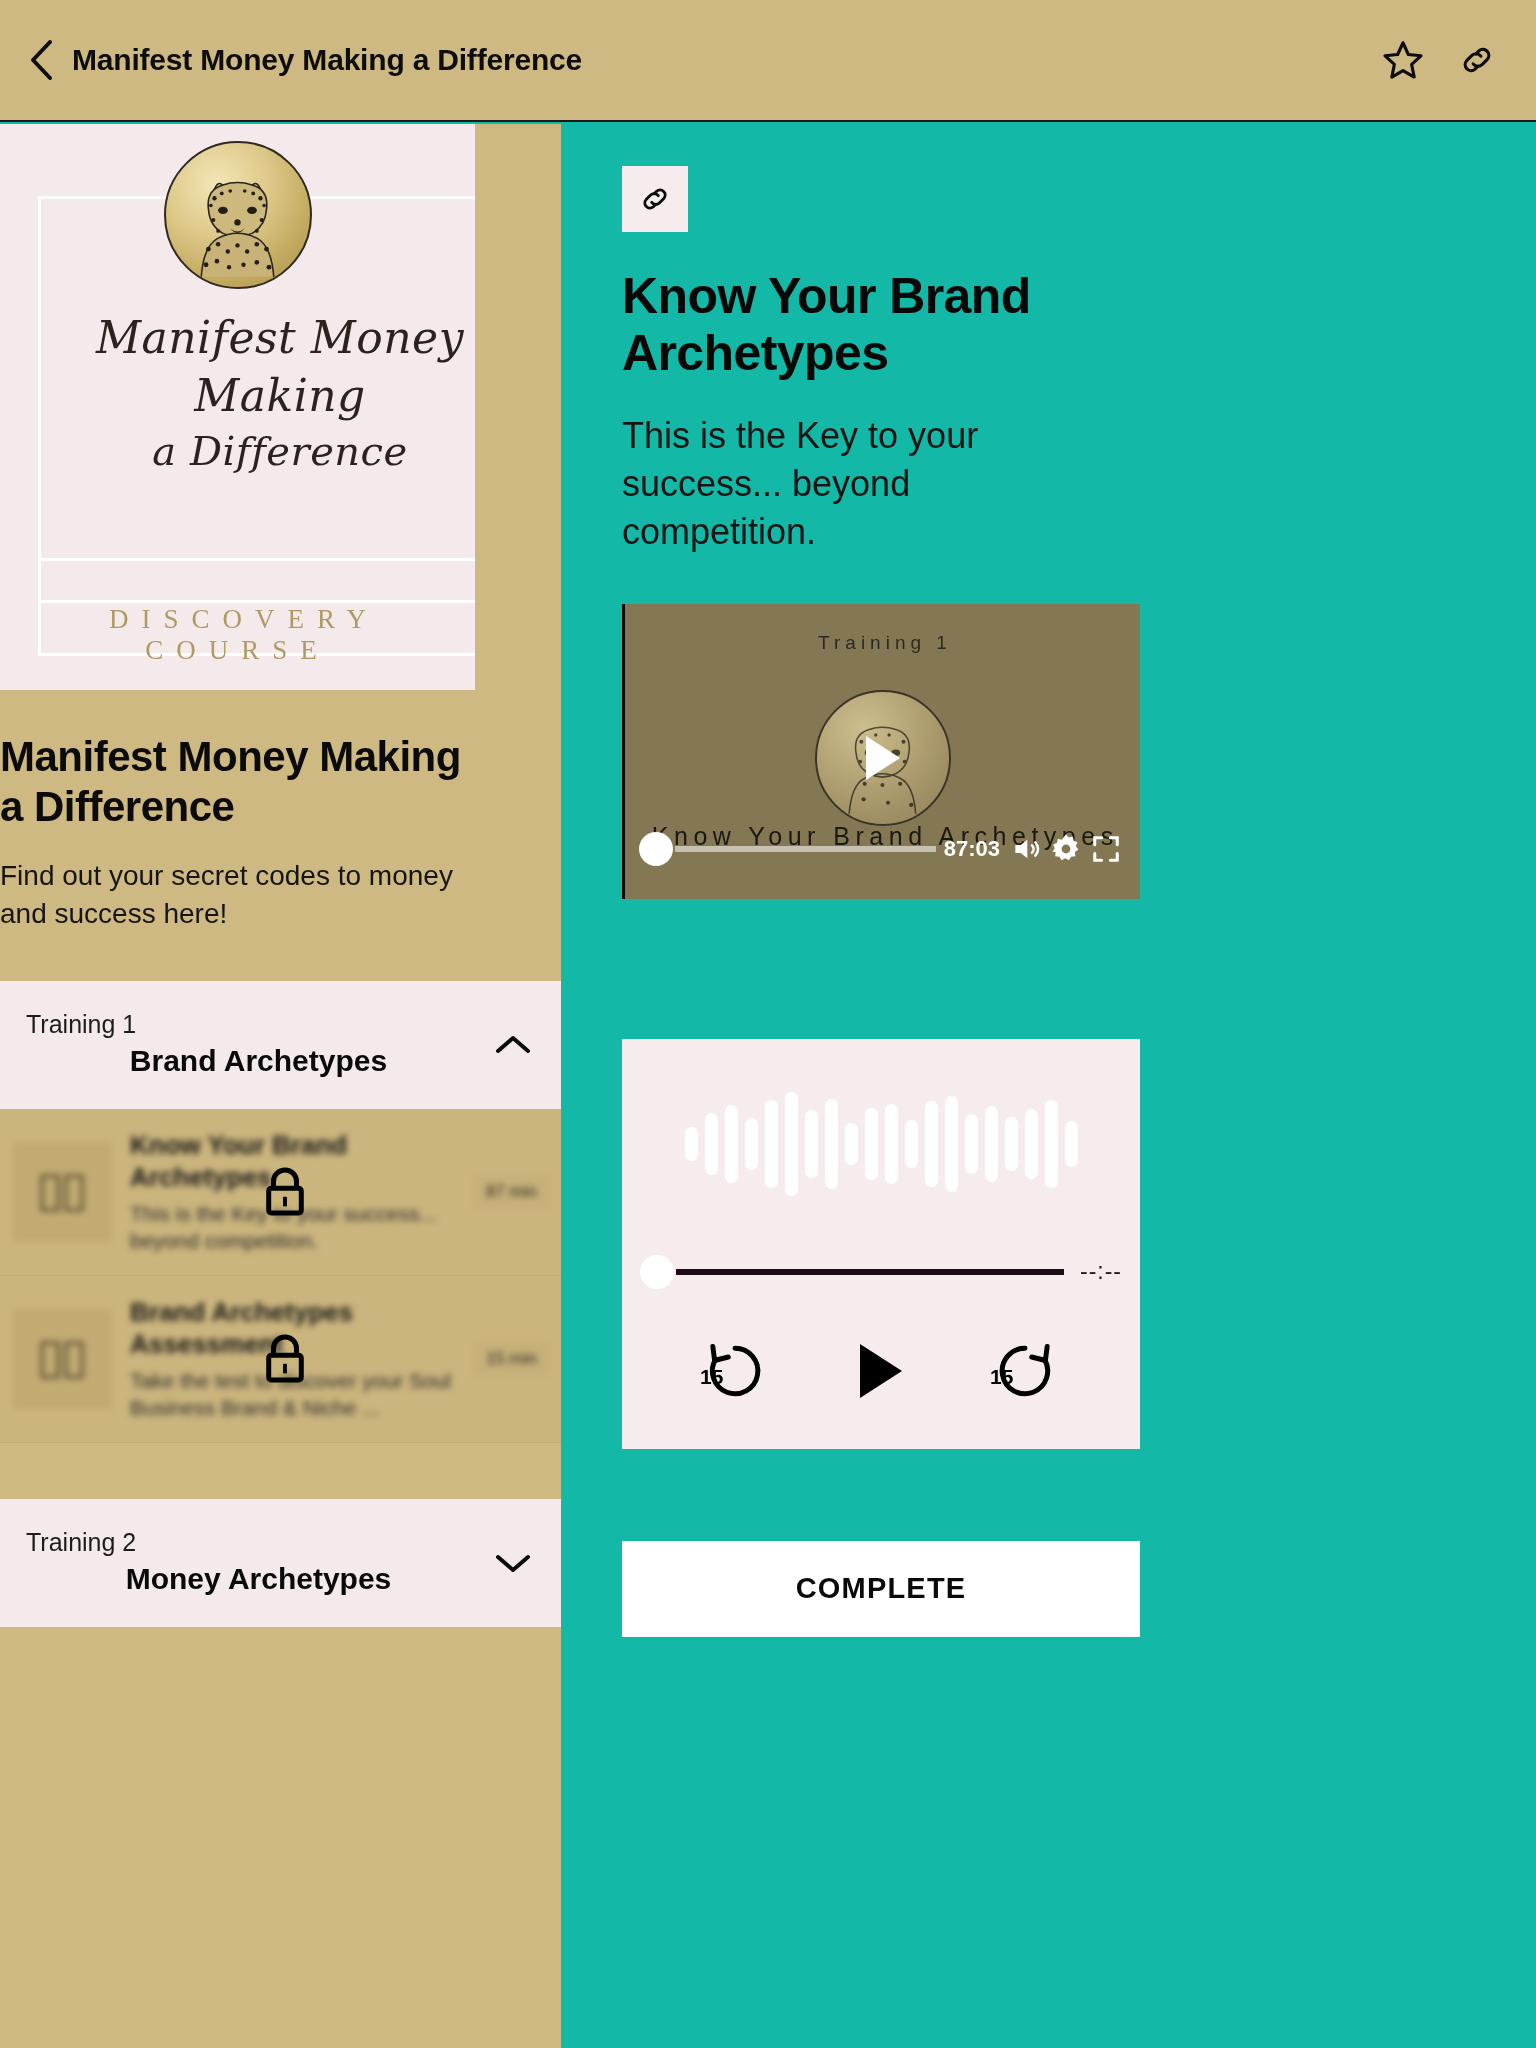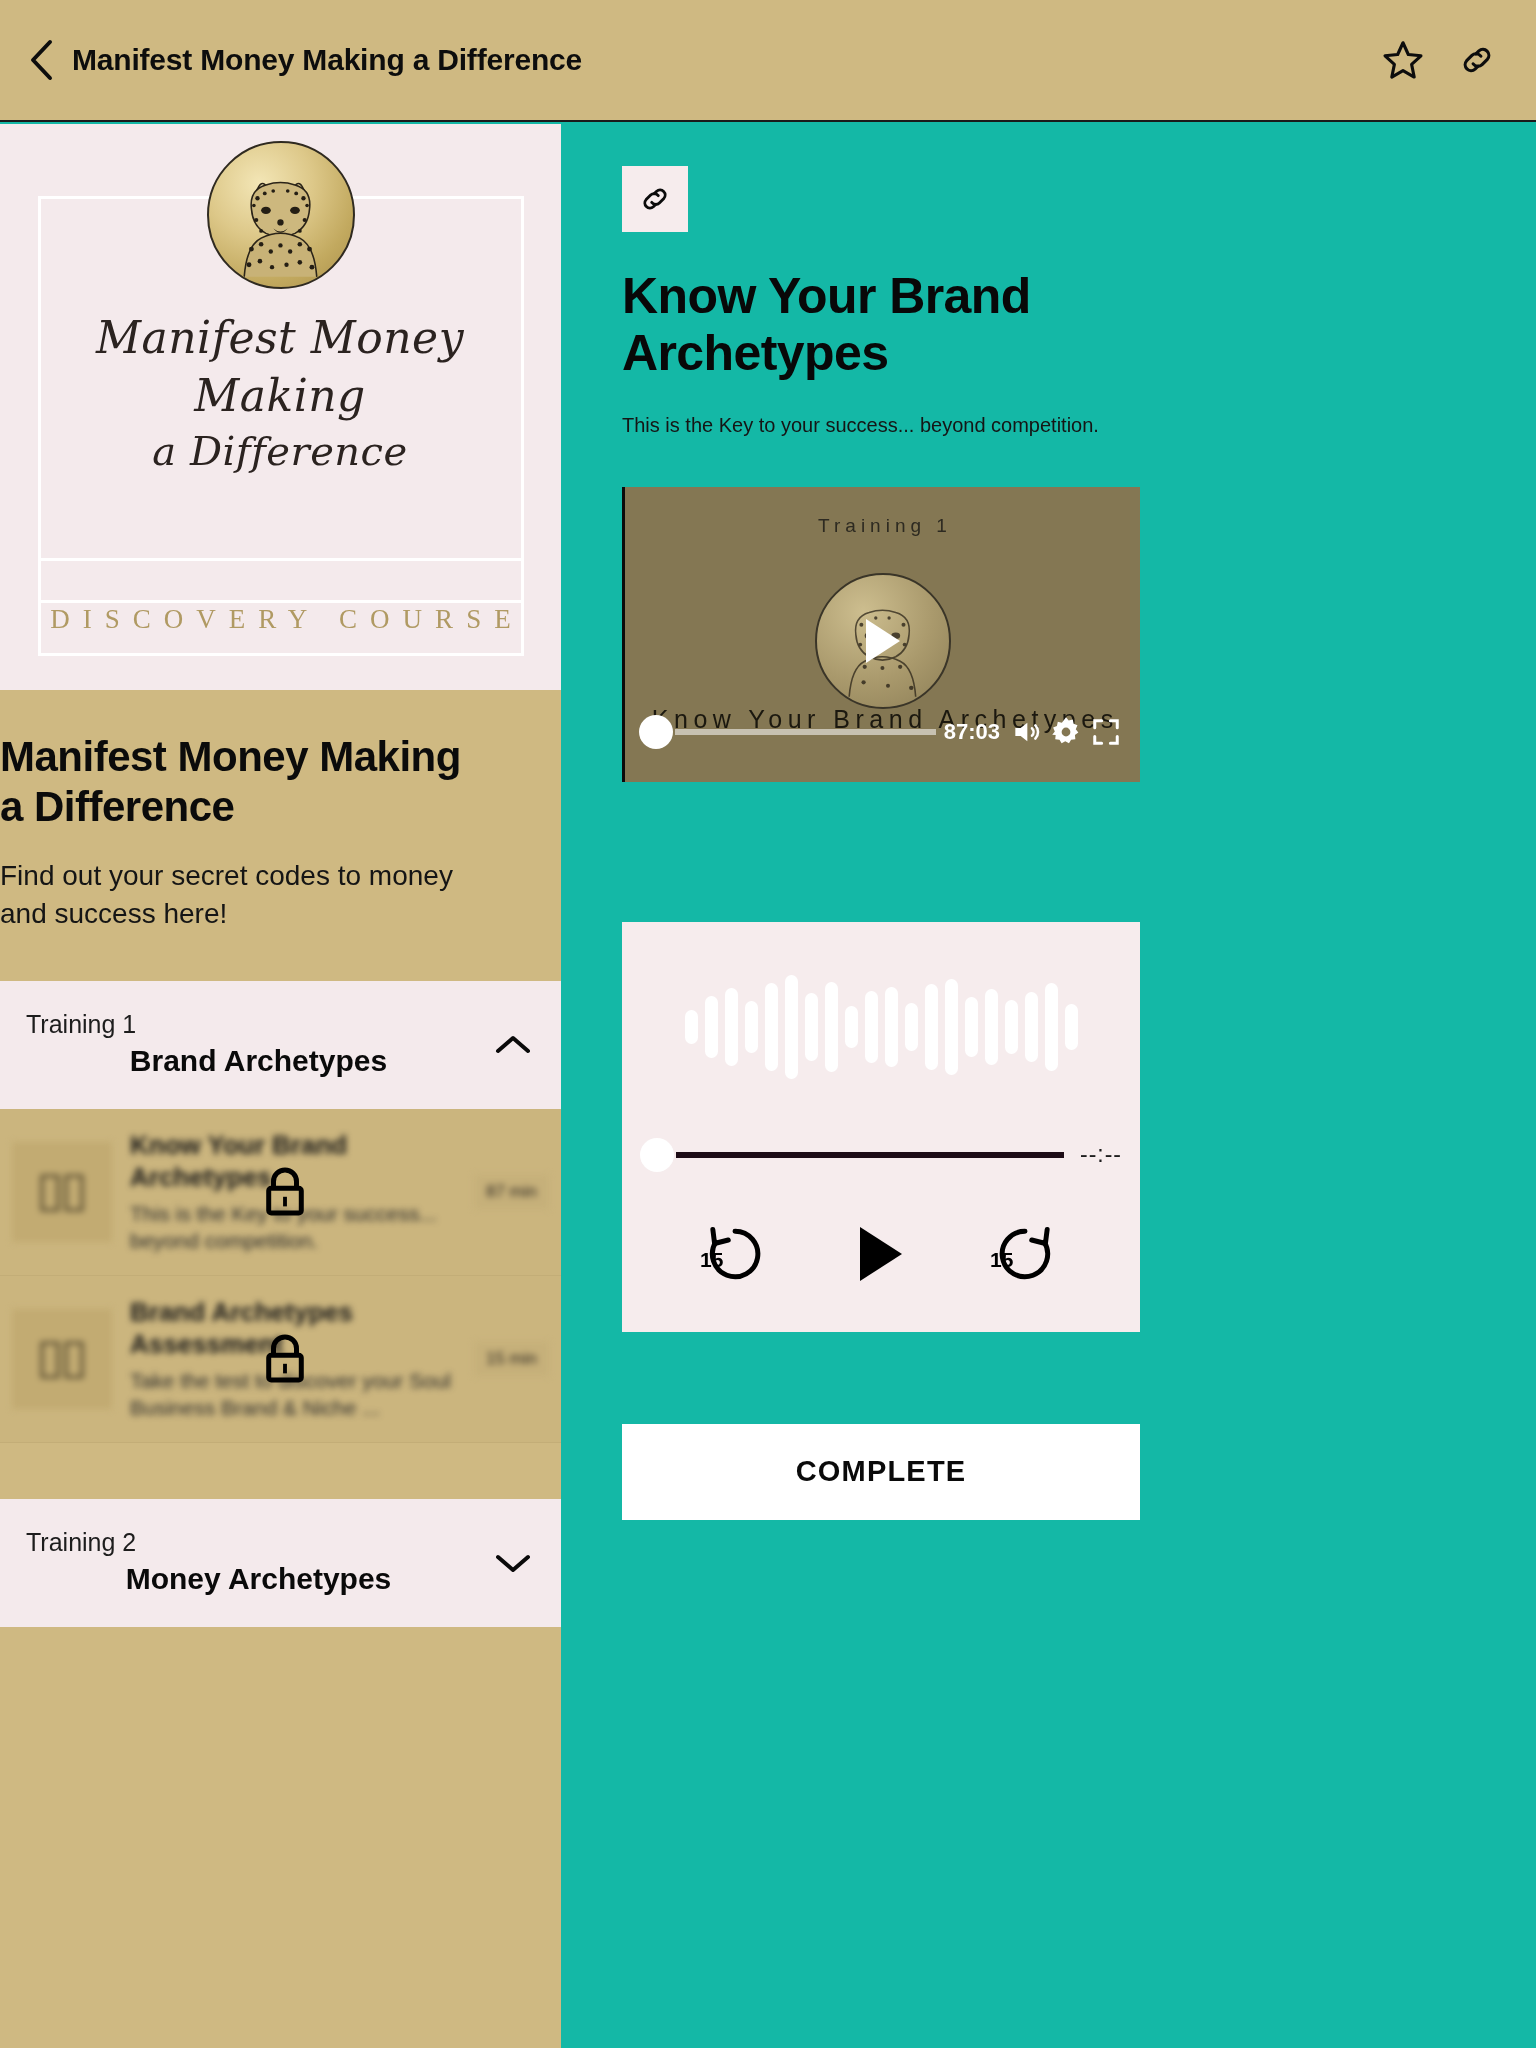--- a/index.html
+++ b/index.html
@@ -32,21 +32,21 @@
     margin-right: 36px;
   }
   .hdr-ico { width: 46px; height: 46px; display: flex; align-items: center; justify-content: center; cursor: pointer; }
 
   
   .left-col {
     position: absolute; left: 0; top: 124px; width: 561px; height: 1924px;
     background: #cfb982;
   }
   .hero-card {
-    position: relative; width: 561px; height: 566px; background: #f4eaec;
+    position: relative; width: 475px; height: 566px; background: #f4eaec;
     overflow: hidden;
   }
   .hero-inner-frame {
     position: absolute; left: 38px; top: 72px; width: 486px; height: 460px;
     border: 3px solid #ffffff;
   }
   .hero-line-a { position: absolute; left: 38px; top: 434px; width: 486px; height: 3px; background:#fff; }
   .hero-line-b { position: absolute; left: 38px; top: 476px; width: 486px; height: 3px; background:#fff; }
   .logo-circle {
     position: absolute; left: 50%; top: 17px; transform: translateX(-50%);
@@ -125,21 +125,21 @@
   .dur-val { height: 66px; background: #e8dccf; display:flex; align-items:center; padding: 0 22px; font-size: 29px; color:#101010; }
   .link-chip { width: 66px; height: 66px; background: #f6eced; display:flex; align-items:center; justify-content:center; cursor:pointer; }
 
   .lesson-title {
     margin: 36px 0 0 22px; width: 520px;
     font-size: 50px; font-weight: 700; line-height: 1.14; color: #080808;
     letter-spacing: -0.6px;
   }
   .lesson-lead {
     margin: 30px 0 0 22px; width: 490px;
-    font-size: 20px; line-height: 1.33; color: #151515;
+    font-size: 36px; line-height: 1.33; color: #151515;
   }
 
   .video {
     position: relative; margin: 48px 0 0 22px; width: 518px; height: 295px;
     background: #847753; overflow: hidden;
     border-left: 3px solid #0b0b0b;
     cursor: pointer;
   }
   .v-kicker {
     position: absolute; left: 0; right: 0; top: 28px; text-align: center;

